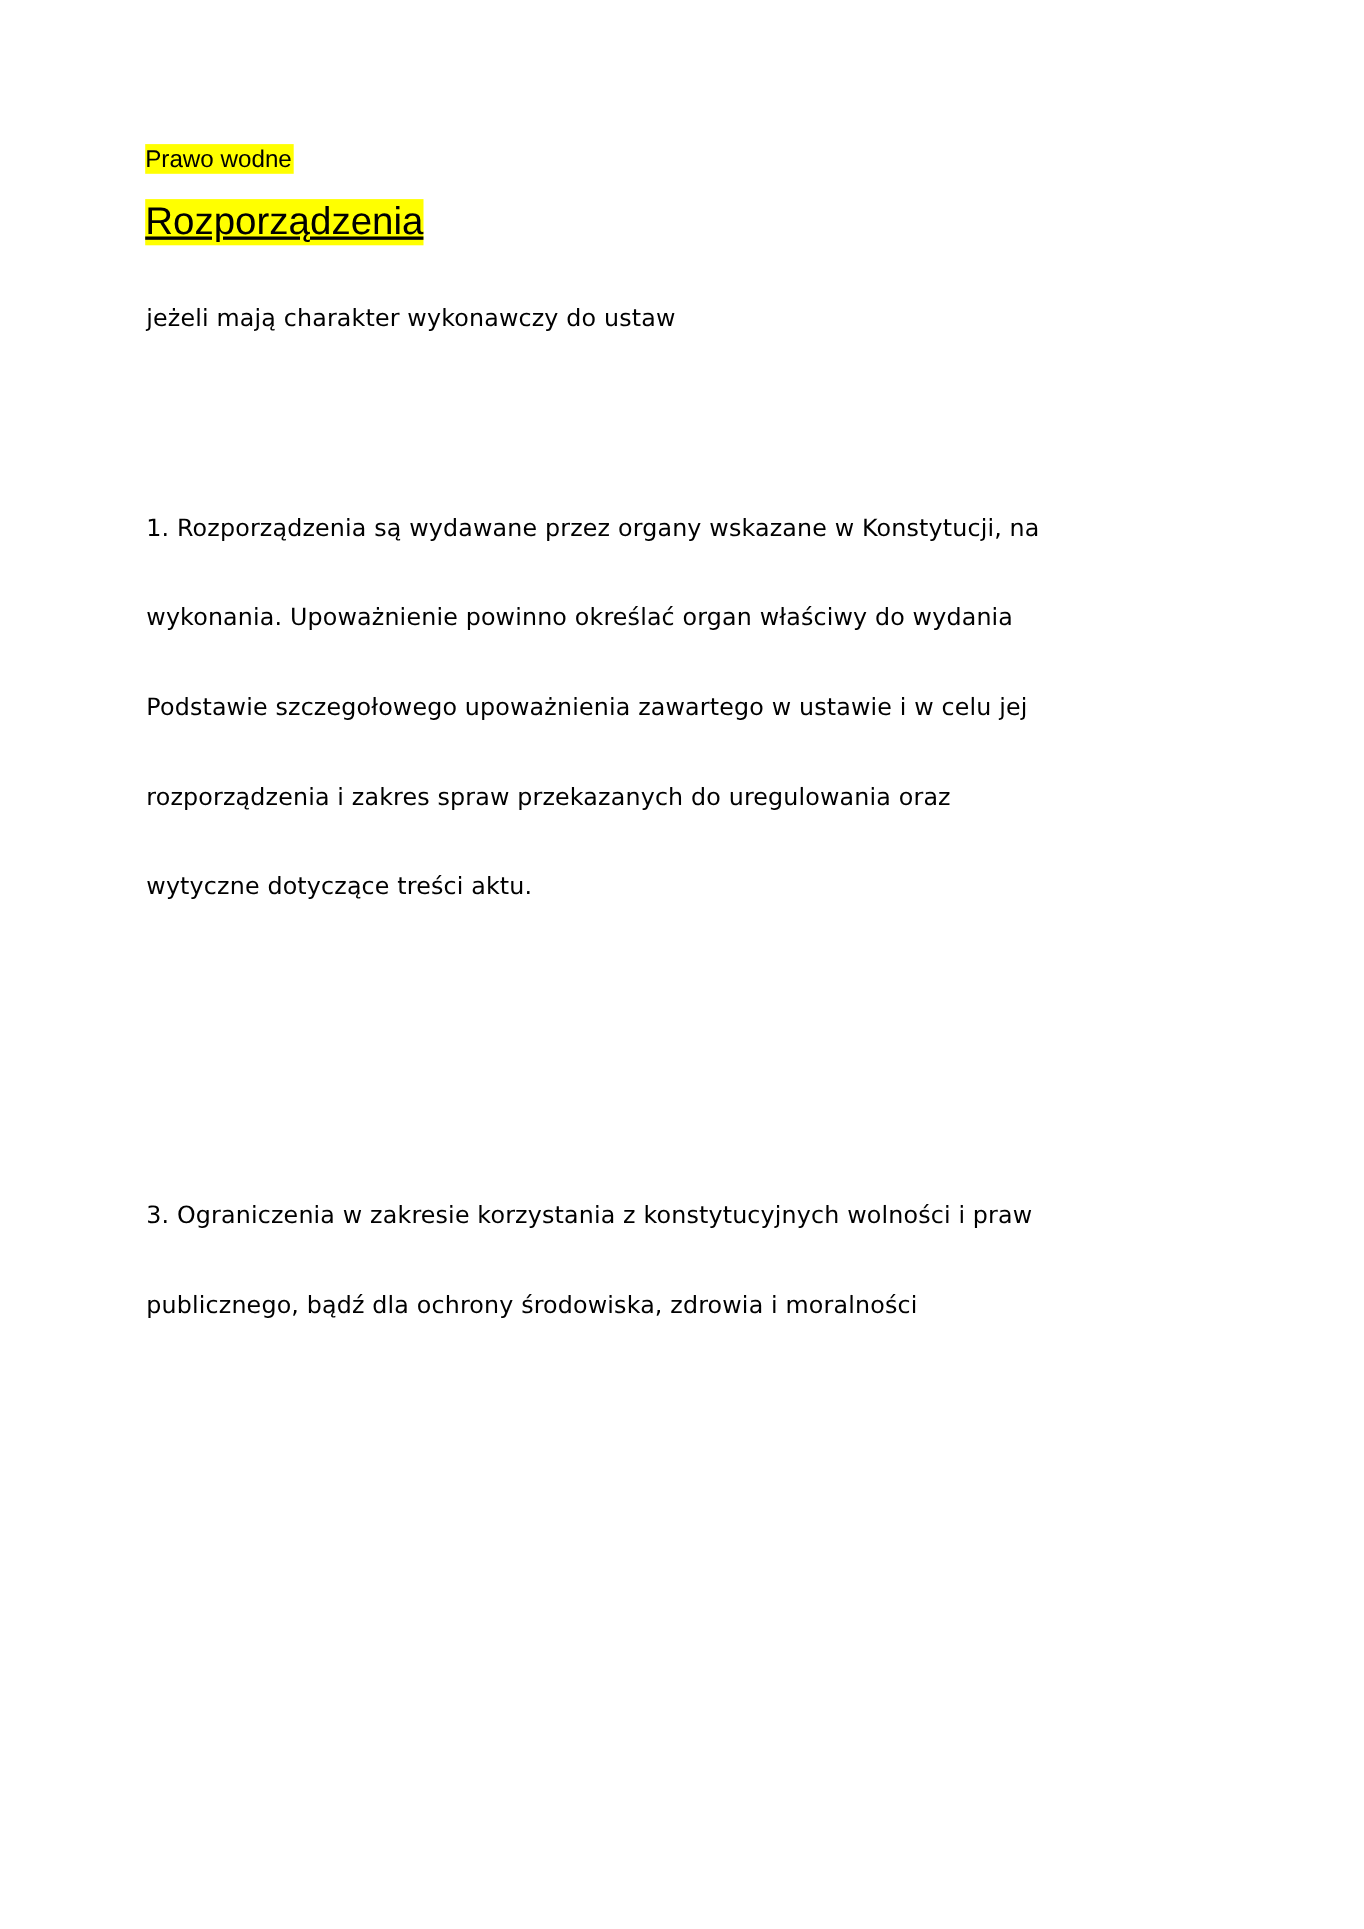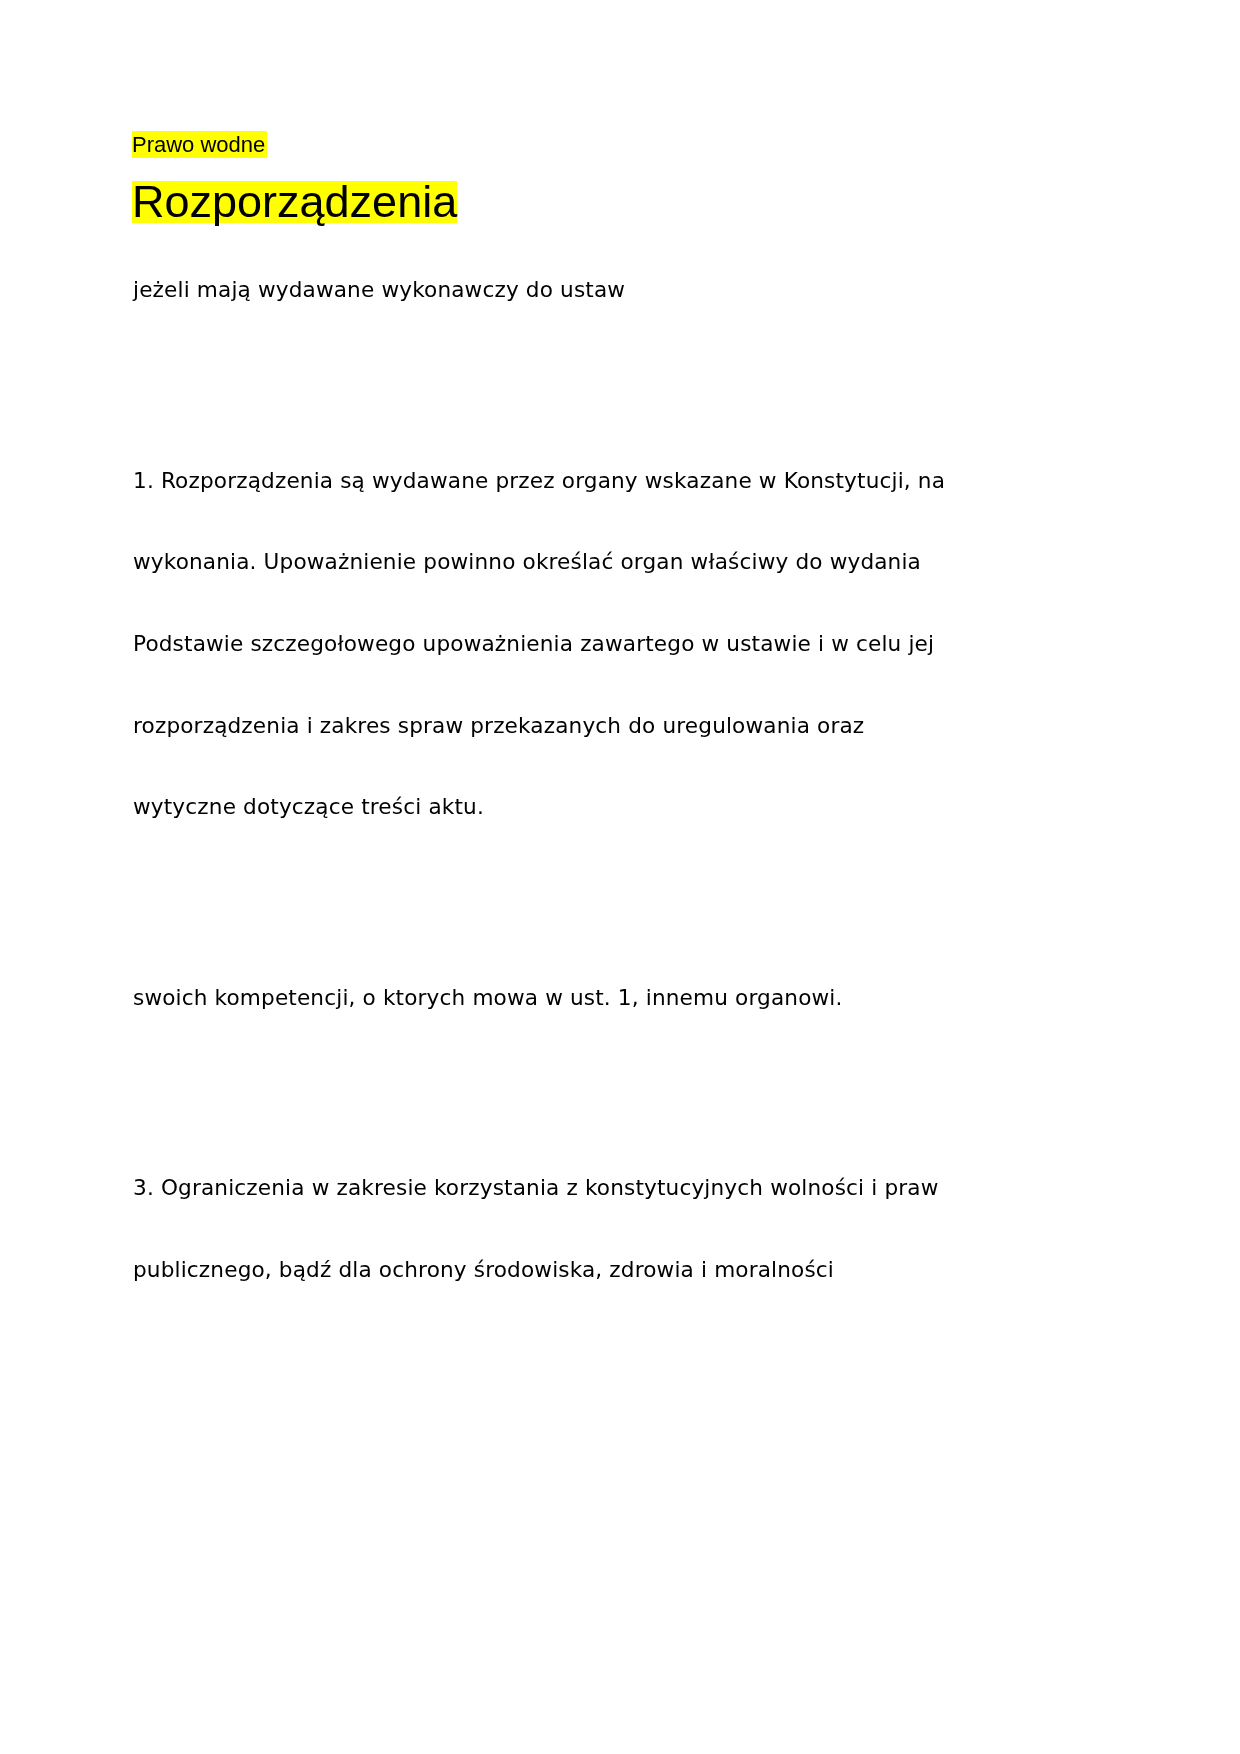--- a/index.html
+++ b/index.html
@@ -32,22 +32,23 @@
       font-family: "Liberation Sans", sans-serif;
       font-size: 22px;
       line-height: 27px;
       padding: 0 2px 0 0;
     }
     .title-large {
       position: absolute;
       left: 132px;
       top: 181px;
       font-family: "Liberation Sans", sans-serif;
-      font-size: 45px;
+      font-size: 35px;
       line-height: 42px;
+      text-decoration: underline;
     }
     .body {
       position: absolute;
       left: 133px;
       font-family: "DejaVu Sans", sans-serif;
       font-size: 21.6px;
       line-height: 27.2px;
       letter-spacing: 0.15px;
       white-space: pre;
     }
@@ -67,31 +68,30 @@
 
   <div class="title-small hl">
     <span>Prawo wodne</span>
   </div>
 
   <div class="title-large hl">
     <span>Rozporządzenia</span>
   </div>
 
   <div class="body" style="top:222px;">
-    <span class="line">jeżeli mają wydawane wykonawczy do ustaw</span>
+    <span class="line">jeżeli mają charakter wykonawczy do ustaw</span>
     <span class="gap"></span>
 
     <span class="line">1. Rozporządzenia są wydawane przez organy wskazane w Konstytucji, na</span>
     <span class="line">wykonania. Upoważnienie powinno określać organ właściwy do wydania</span>
     <span class="line">Podstawie szczegołowego upoważnienia zawartego w ustawie i w celu jej</span>
     <span class="line">rozporządzenia i zakres spraw przekazanych do uregulowania oraz</span>
     <span class="line">wytyczne dotyczące treści aktu.</span>
     <span class="gap"></span>
 
-    <span class="line">swoich kompetencji, o ktorych mowa w ust. 1, innemu organowi.</span>
     <span class="gap"></span>
 
     <span class="line">3. Ograniczenia w zakresie korzystania z konstytucyjnych wolności i praw</span>
     <span class="line">publicznego, bądź dla ochrony środowiska, zdrowia i moralności</span>
     
     
     
 
     
     

